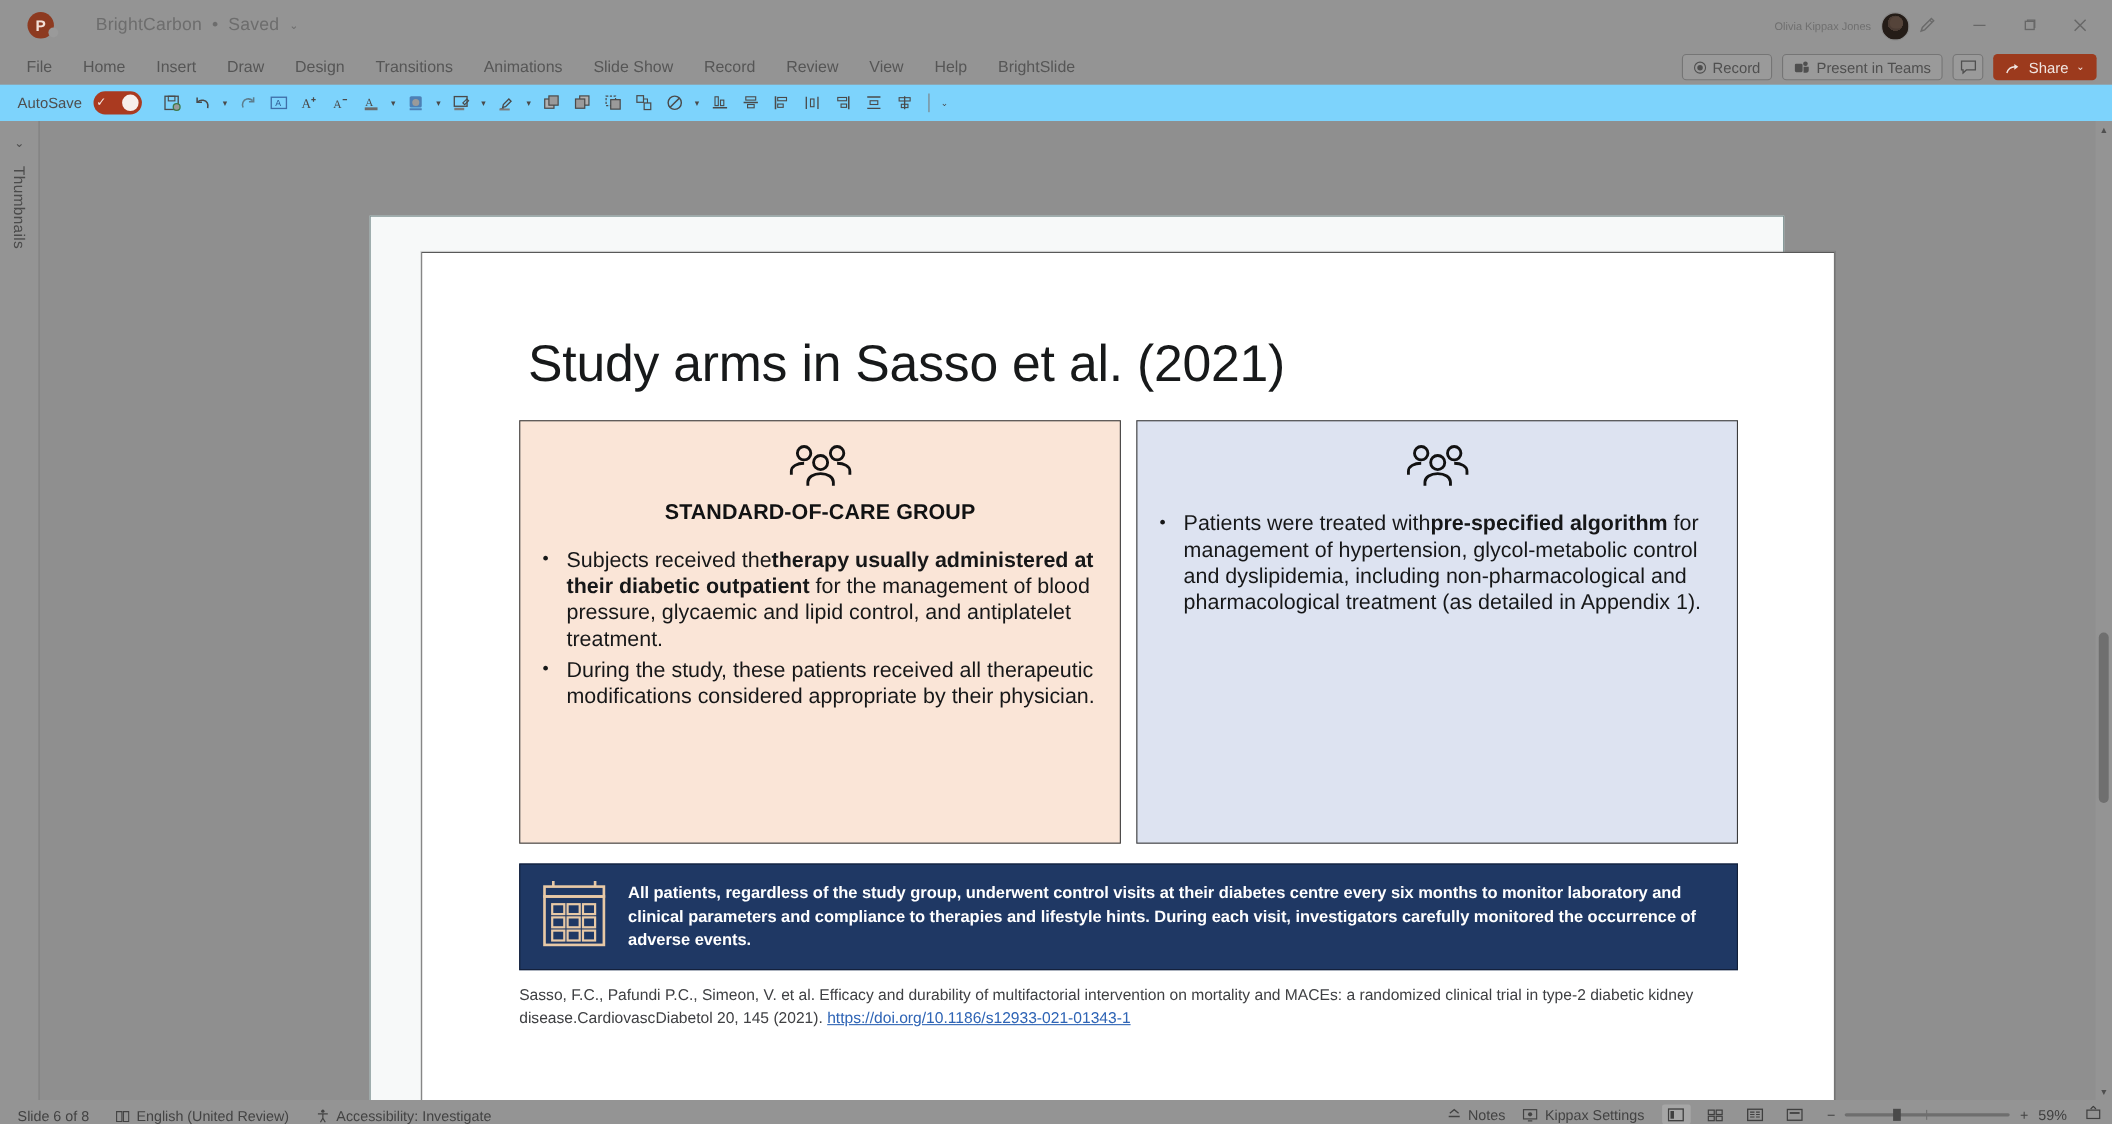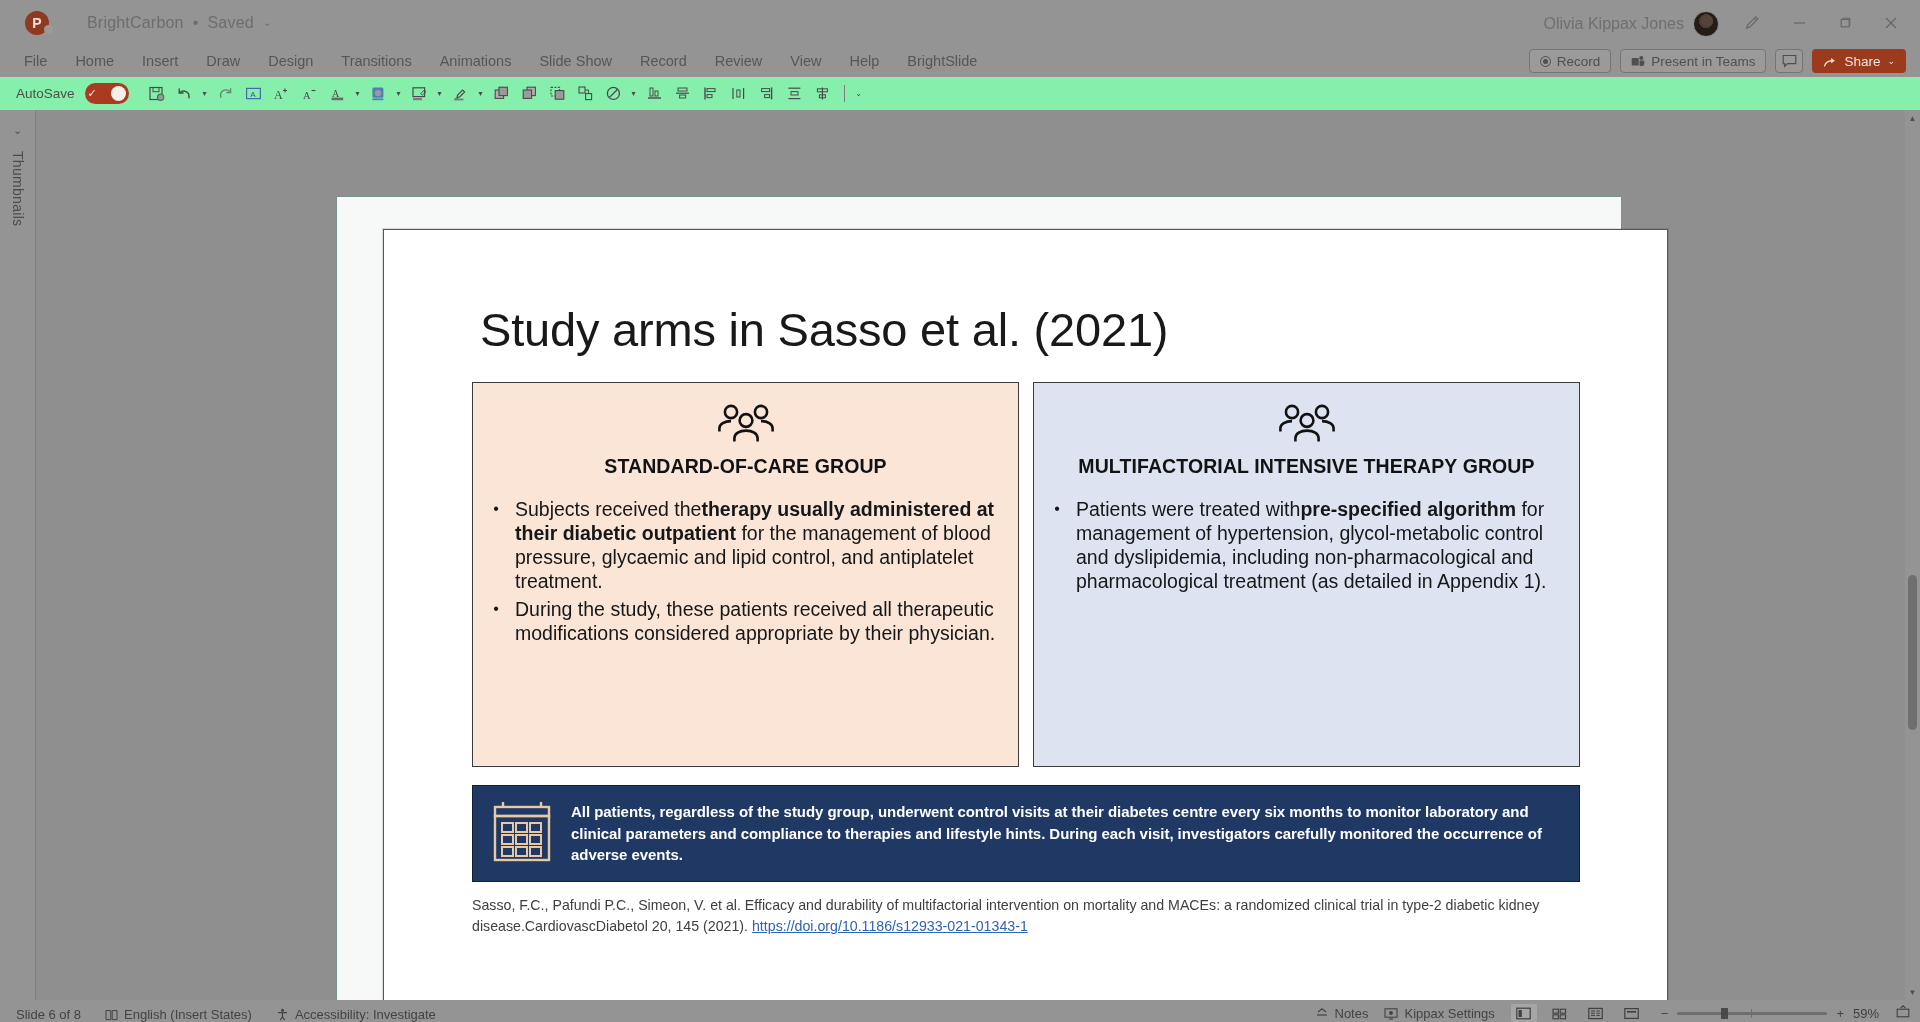--- a/index.html
+++ b/index.html
@@ -33,23 +33,23 @@
   }
   .doc-title .chev { font-size: 10px; color: #6d6d6d; }
   .searchbox {
     position: absolute; left: 730px; top: 7px; width: 480px; height: 30px;
     background: #9e9e9e; border-radius: 5px;
     display: flex; align-items: center; gap: 10px; padding: 0 14px;
     color: #707070; font-size: 14px;
   }
   .searchbox svg { flex: 0 0 auto; }
   .account {
-    position: absolute; right: 201px; top: 11px;
+    position: absolute; right: 184px; top: 11px;
     display: flex; align-items: center; gap: 9px;
-    font-size: 16px; color: #6f6f6f;
+    font-size: 10px; color: #6f6f6f;
   }
   .avatar {
     width: 26px; height: 26px; border-radius: 50%;
     background: radial-gradient(circle at 50% 38%, #4a3b33 0 36%, #241c17 37% 100%);
     overflow: hidden; position: relative; border: 1px solid #8a8a8a;
   }
   .avatar::before {
     content: ""; position: absolute; left: 7px; top: 3px; width: 12px; height: 11px;
     border-radius: 50% 50% 40% 40%; background: #55443a;
   }
@@ -94,21 +94,21 @@
     width: 11px; height: 11px; border: 1.6px solid #4f4f4f; border-radius: 50%;
     position: relative;
   }
   .dot-radio::after {
     content: ""; position: absolute; inset: 2px; border-radius: 50%; background: #4f4f4f;
   }
 
   
   .qat {
     position: absolute; top: 77px; left: 0; width: 1920px; height: 33px;
-    background: #86efac; display: flex; align-items: center;
+    background: #7dd3fc; display: flex; align-items: center;
   }
   .autosave-label { margin-left: 16px; font-size: 13.5px; color: #4e4e4e; }
   .toggle {
     margin-left: 10px; width: 44px; height: 21px; border-radius: 11px;
     background: #aa3a20; display: flex; align-items: center;
     padding: 0 3px; justify-content: space-between;
   }
   .toggle .chk { font-size: 11px; color: #f6e8e3; line-height: 1; }
   .toggle .knob { width: 15px; height: 15px; border-radius: 50%; background: #f7efec; }
   .qat-icons { display: flex; align-items: center; gap: 1px; margin-left: 14px; }
@@ -535,21 +535,20 @@
             <div class="card-icon">
               <svg width="64" height="40" viewBox="0 0 64 40">
                 <circle cx="17" cy="9" r="6.1" fill="none" stroke="#121212" stroke-width="2.6"></circle>
                 <path d="M5.4 28.5v-3.2c0-4.4 5.2-7.2 11.6-7.2" fill="none" stroke="#121212" stroke-width="2.6"></path>
                 <circle cx="47" cy="9" r="6.1" fill="none" stroke="#121212" stroke-width="2.6"></circle>
                 <path d="M58.6 28.5v-3.2c0-4.4-5.2-7.2-11.6-7.2" fill="none" stroke="#121212" stroke-width="2.6"></path>
                 <circle cx="32" cy="17.5" r="6.4" fill="none" stroke="#121212" stroke-width="2.6"></circle>
                 <path d="M20.4 38.6v-3.4c0-4.6 5.2-7.6 11.6-7.6s11.6 3 11.6 7.6v3.4" fill="none" stroke="#121212" stroke-width="2.6"></path>
               </svg>
             </div>
-            <div class="card-head">MULTIFACTORIAL INTENSIVE THERAPY GROUP</div>
             <div class="bullets">
               <div class="bullet">
                 <span class="dot">•</span>
                 <span><span>Patients were treated with</span><b>pre-specified algorithm</b><span> for management of hypertension, glycol-metabolic control and dyslipidemia, including non-pharmacological and pharmacological treatment (as detailed in Appendix 1).</span></span>
               </div>
             </div>
           </div>
         </div>
 
         <div class="banner">
@@ -586,21 +585,21 @@
     </div>
   </div>
 
   <div class="statusbar">
     <div class="sb-left">
       <span class="sb-item">Slide 6 of 8</span>
       <span class="sb-item">
         <svg width="13" height="12" viewBox="0 0 13 12">
           <path d="M1 1.6h4.8v9H1zM7.2 1.6H12v9H7.2z" fill="none" stroke="#434343" stroke-width="1"></path>
         </svg>
-        <span>English (Insert States)</span>
+        <span>English (United Review)</span>
       </span>
       <span class="sb-item">
         <svg width="13" height="13" viewBox="0 0 13 13">
           <circle cx="6.5" cy="2.2" r="1.5" fill="#434343"></circle>
           <path d="M2 4.6h9M6.5 4.6v4M6.5 8.6l-2.2 3.6M6.5 8.6l2.2 3.6" stroke="#434343" stroke-width="1.1" fill="none"></path>
         </svg>
         <span>Accessibility: Investigate</span>
       </span>
     </div>
 

